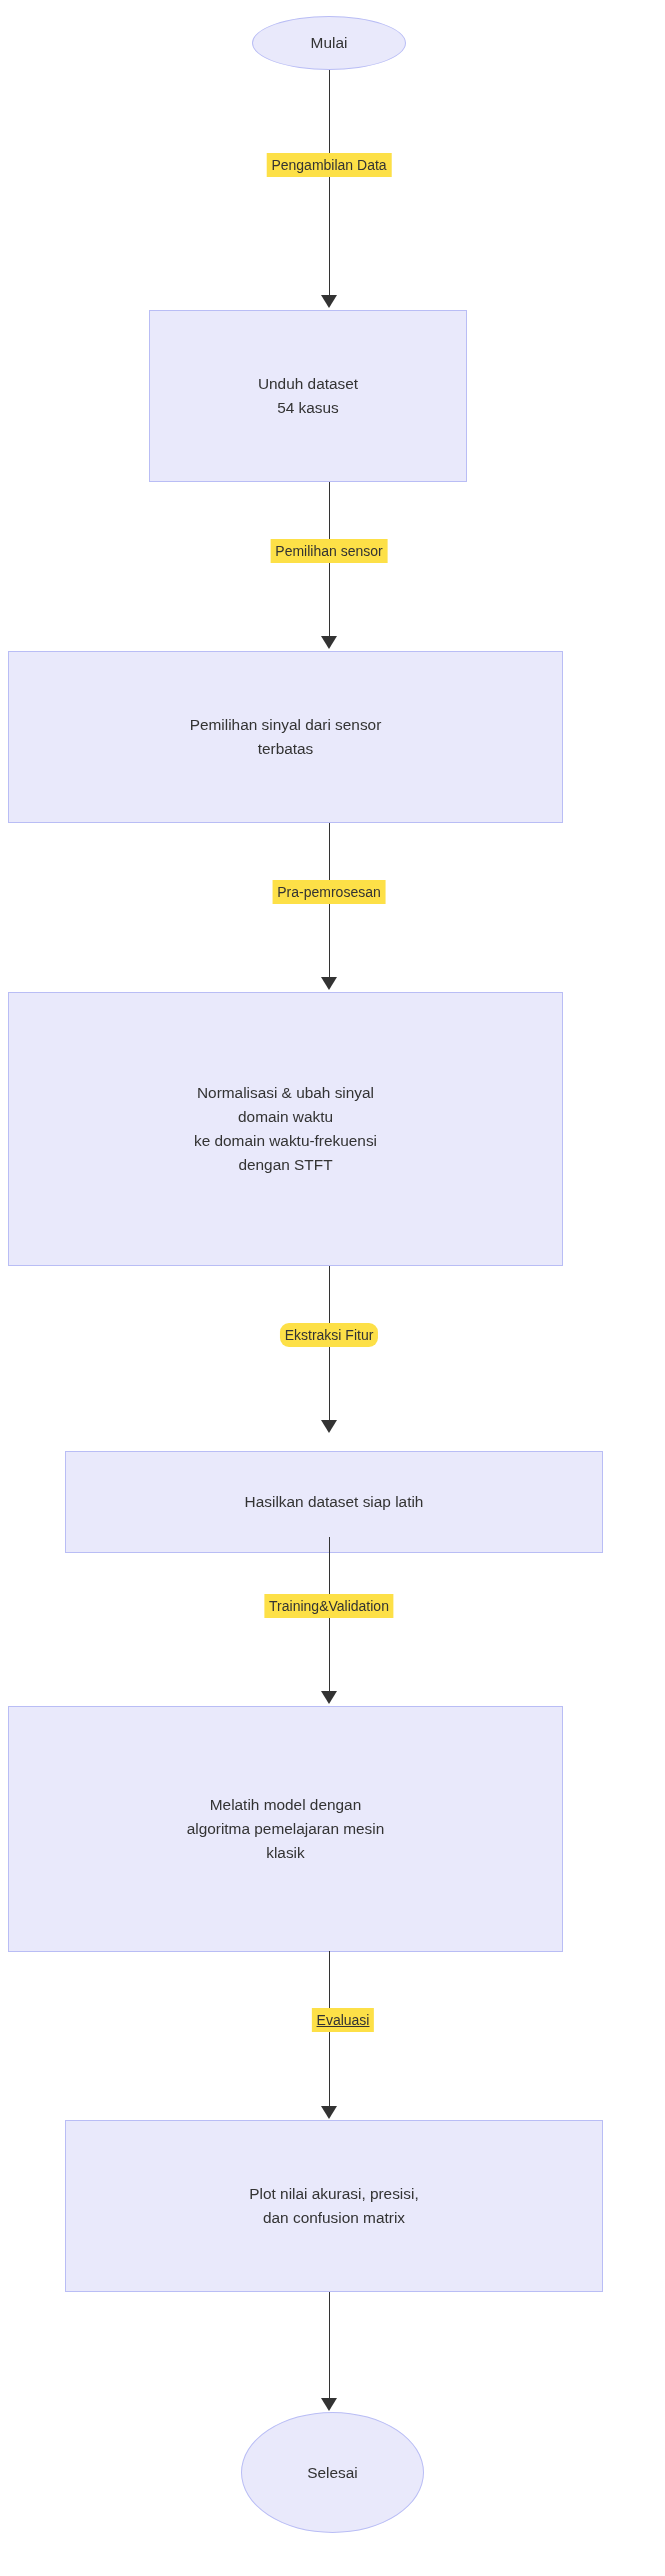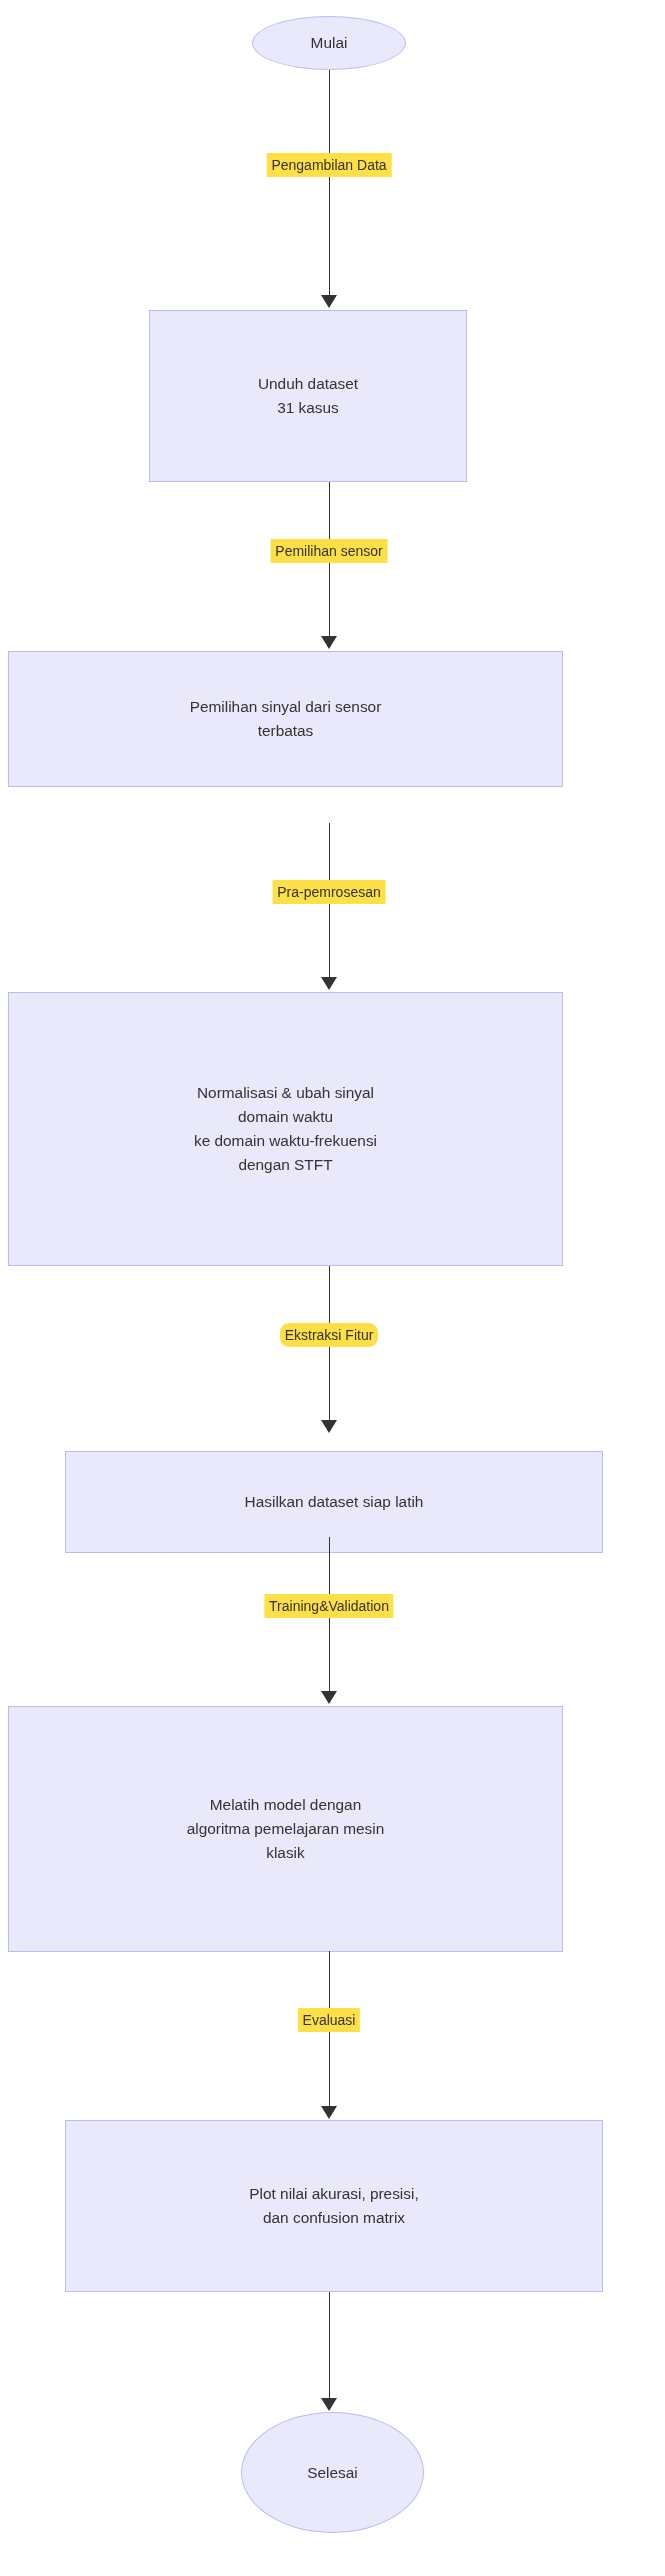--- a/index.html
+++ b/index.html
@@ -80,28 +80,28 @@
   <div class="node terminator" style="left:252px; top:16px; width:154px; height:54px;">
     <span class="node-label">Mulai</span>
   </div>
 
   <div class="edge-line" style="left:329px; top:70px; height:227px;"></div>
   <div class="arrow-head" style="left:321px; top:295px;"></div>
   <div class="edge-label" style="left:329px; top:153px;">Pengambilan Data</div>
 
   <div class="node" style="left:149px; top:310px; width:318px; height:172px;">
     <span class="node-label">Unduh dataset
-31 kasus</span>
+54 kasus</span>
   </div>
 
   <div class="edge-line" style="left:329px; top:482px; height:156px;"></div>
   <div class="arrow-head" style="left:321px; top:636px;"></div>
   <div class="edge-label" style="left:329px; top:539px;">Pemilihan sensor</div>
 
-  <div class="node" style="left:8px; top:651px; width:555px; height:136px;">
+  <div class="node" style="left:8px; top:651px; width:555px; height:172px;">
     <span class="node-label">Pemilihan sinyal dari sensor
 terbatas</span>
   </div>
 
   <div class="edge-line" style="left:329px; top:823px; height:156px;"></div>
   <div class="arrow-head" style="left:321px; top:977px;"></div>
   <div class="edge-label" style="left:329px; top:880px;">Pra-pemrosesan</div>
 
   <div class="node" style="left:8px; top:992px; width:555px; height:274px;">
     <span class="node-label">Normalisasi &amp; ubah sinyal
@@ -123,21 +123,21 @@
   <div class="edge-label" style="left:329px; top:1594px;">Training&amp;Validation</div>
 
   <div class="node" style="left:8px; top:1706px; width:555px; height:246px;">
     <span class="node-label">Melatih model dengan
 algoritma pemelajaran mesin
 klasik</span>
   </div>
 
   <div class="edge-line" style="left:329px; top:1951px; height:156px;"></div>
   <div class="arrow-head" style="left:321px; top:2106px;"></div>
-  <div class="edge-label" style="left:329px; top:2008px;">Evaluasi</div>
+  <div class="edge-label" style="left:343px; top:2008px;text-decoration:underline;">Evaluasi</div>
 
   <div class="node" style="left:65px; top:2120px; width:538px; height:172px;">
     <span class="node-label">Plot nilai akurasi, presisi,
 dan confusion matrix</span>
   </div>
 
   <div class="edge-line" style="left:329px; top:2292px; height:107px;"></div>
   <div class="arrow-head" style="left:321px; top:2398px;"></div>
 
   <div class="node terminator" style="left:241px; top:2412px; width:183px; height:121px;">

